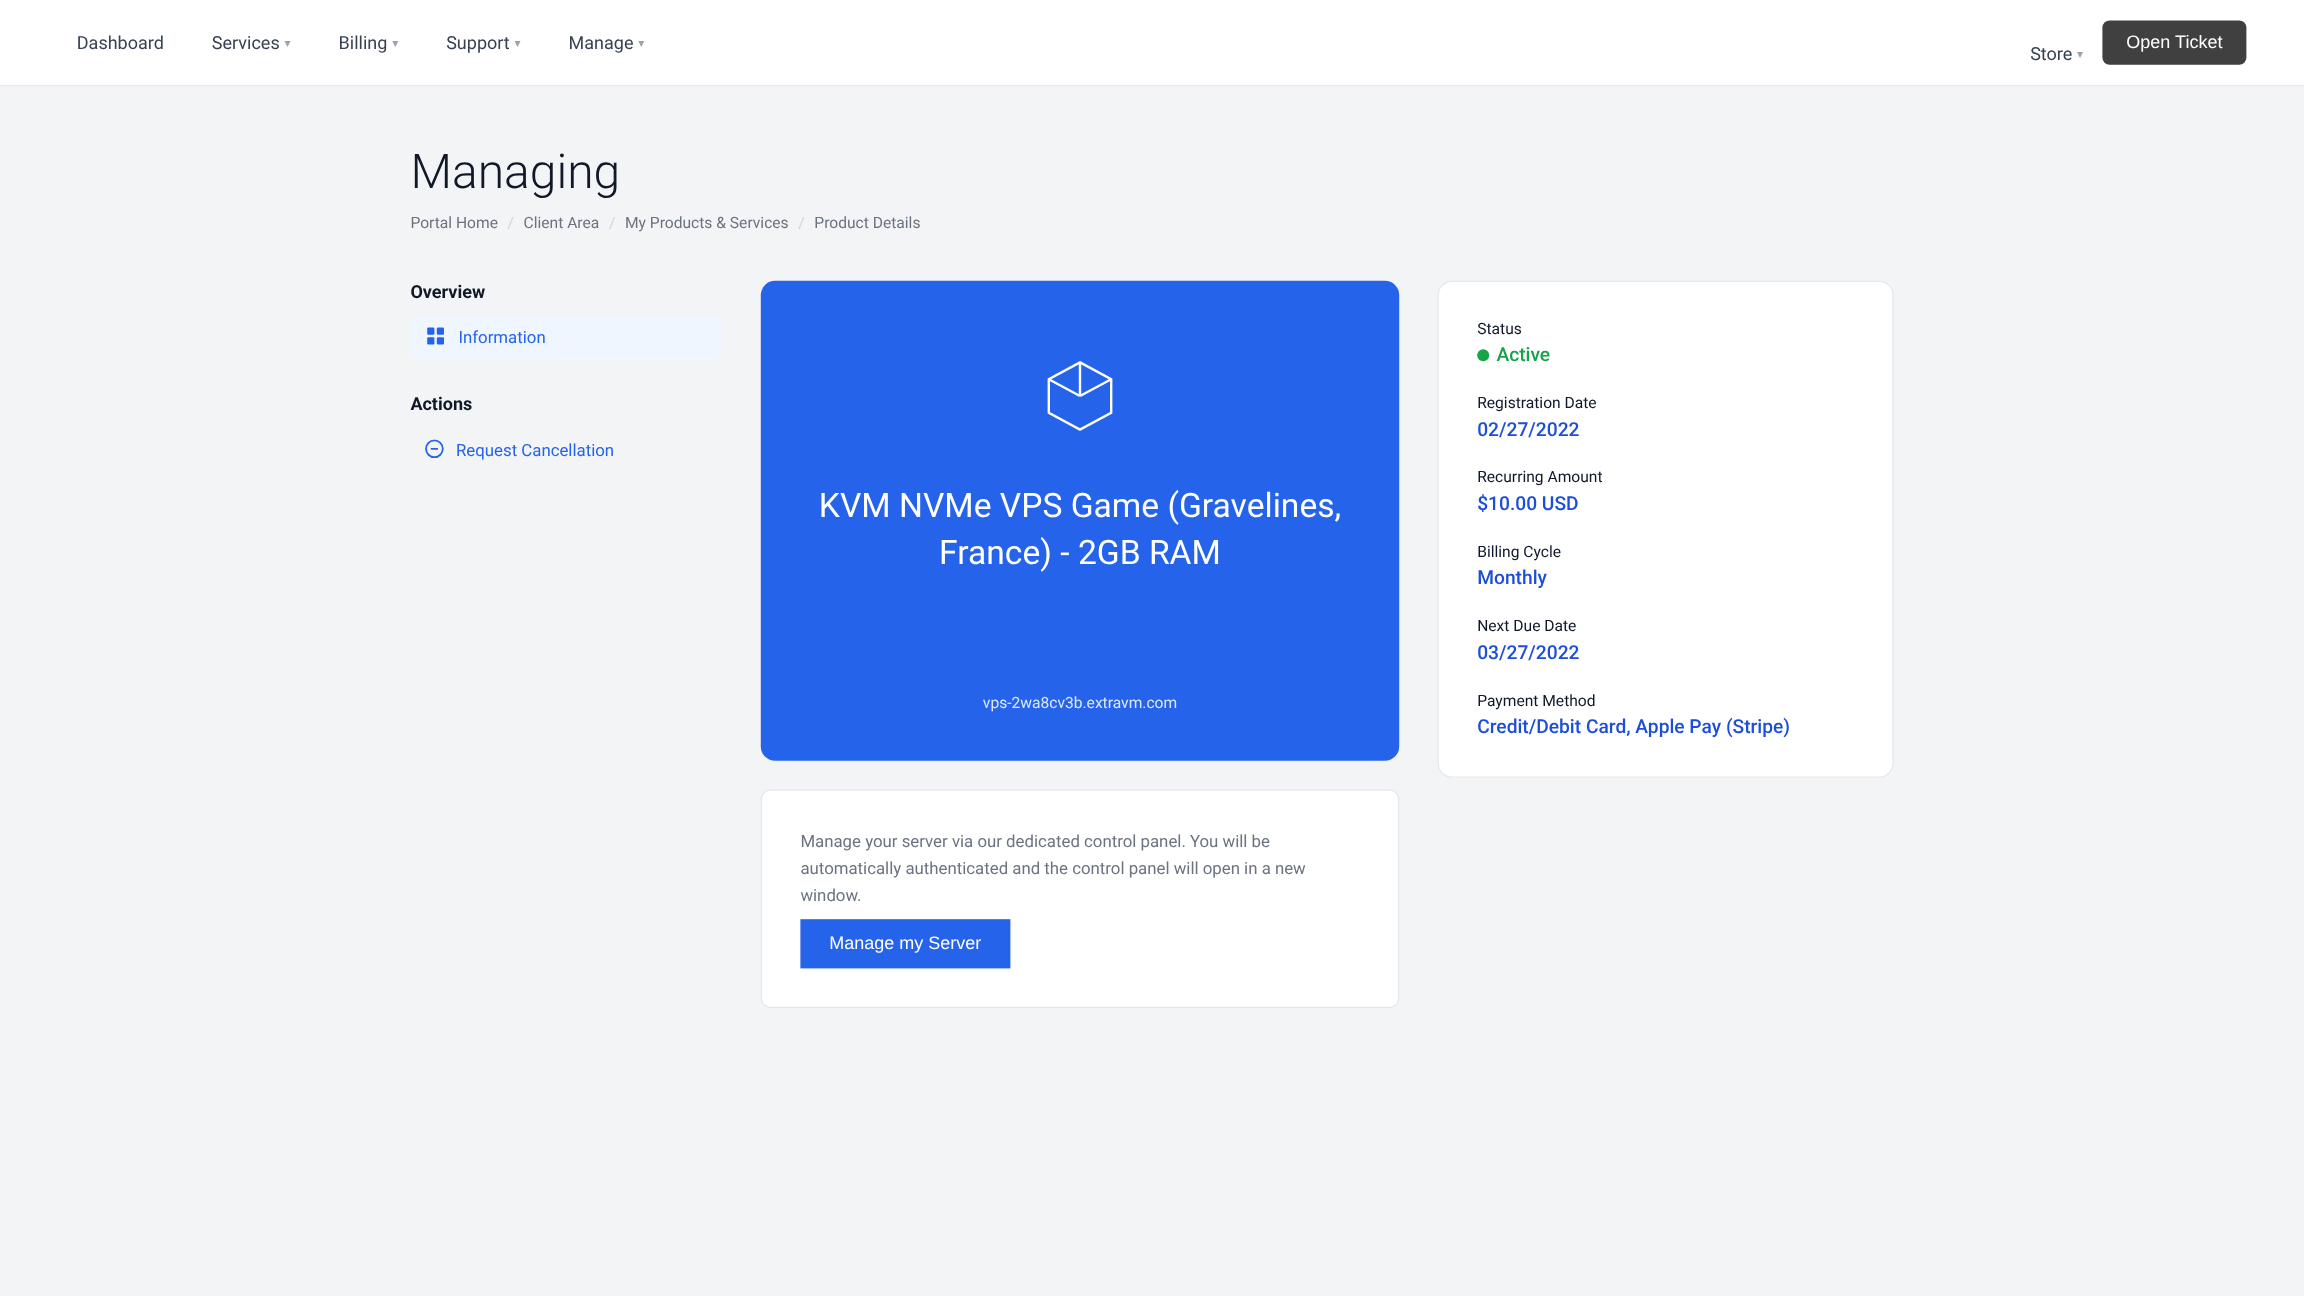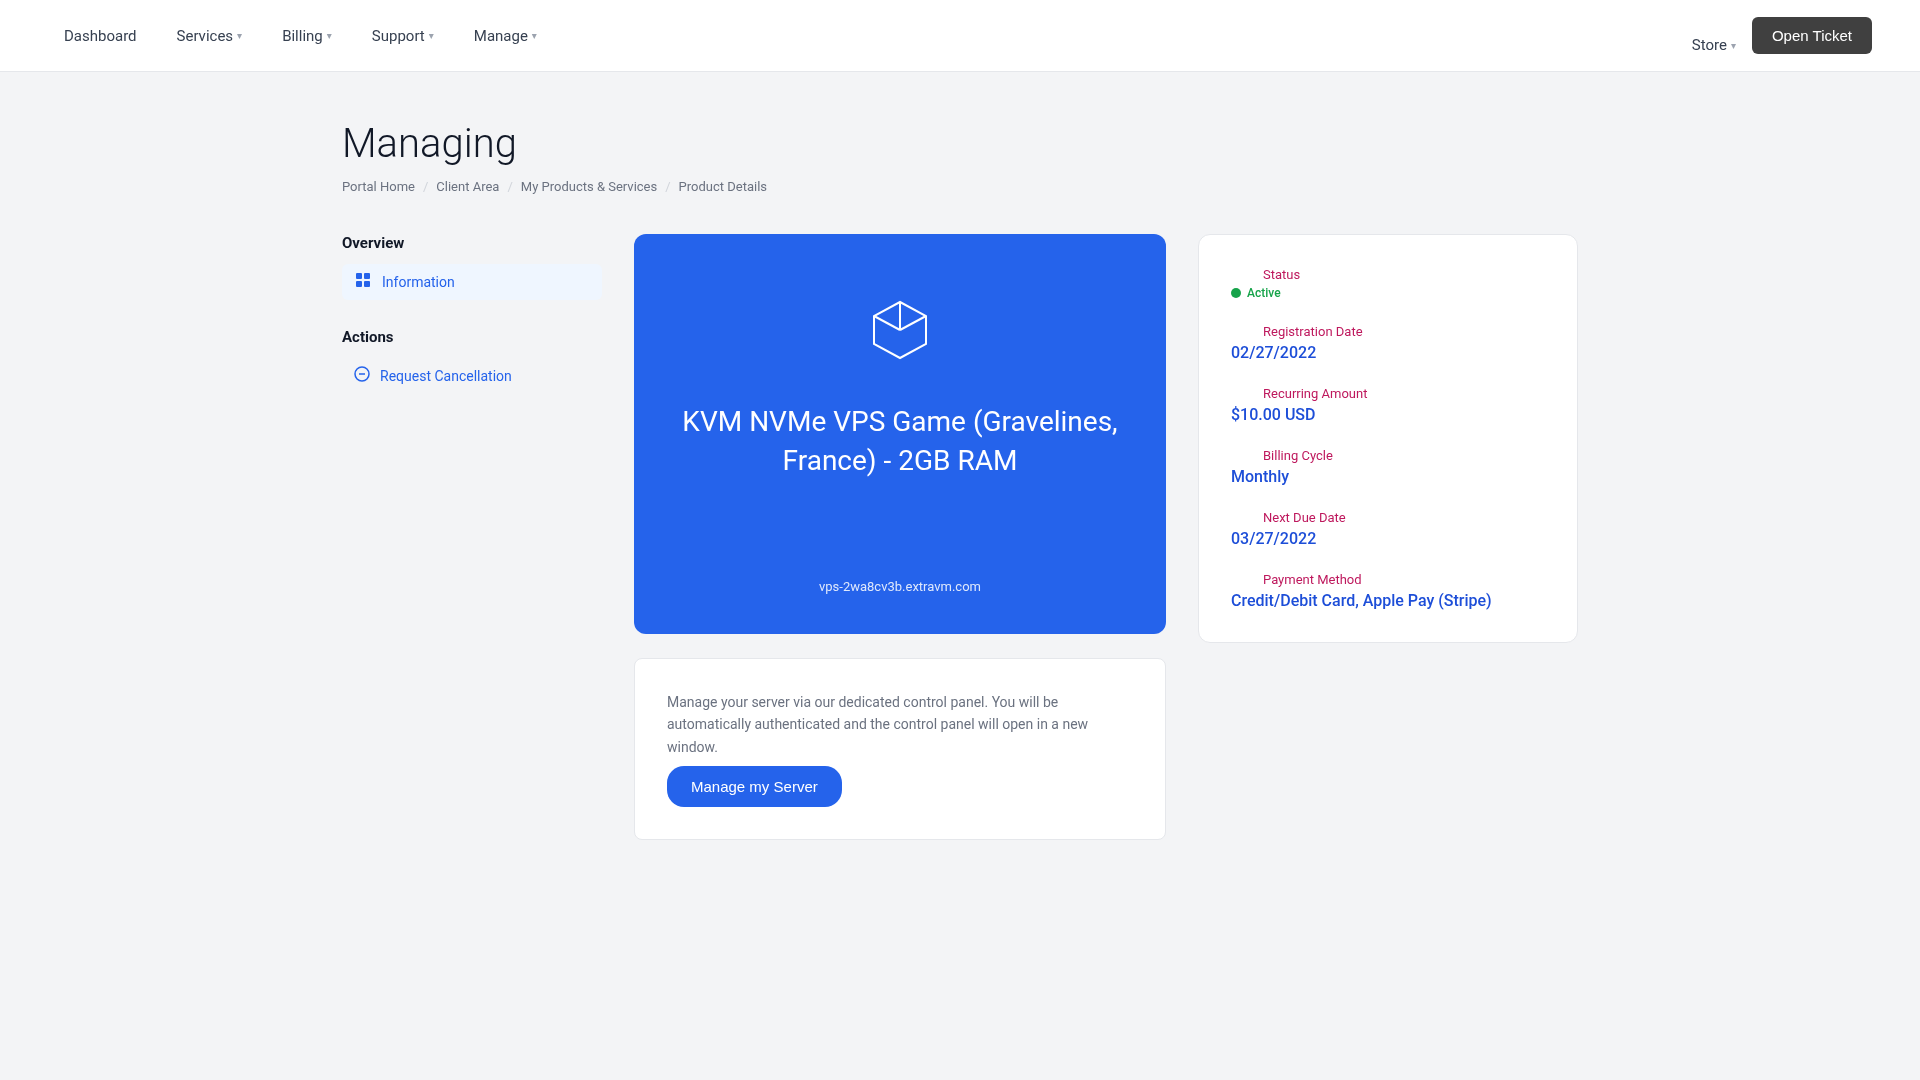--- a/index.html
+++ b/index.html
@@ -195,21 +195,21 @@
     .manage-panel-text {
       font-size: 14px;
       color: #6b7280;
       margin-bottom: 8px;
       line-height: 1.6;
     }
     .btn-manage-server {
       background: #2563eb;
       color: #fff;
       border: none;
-      border-radius: 17px;
+      border-radius: 0;
       padding: 12px 24px;
       font-size: 15px;
       cursor: pointer;
       font-weight: 500;
     }
 
     
     .info-panel {
       background: #fff;
       border-radius: 12px;
@@ -219,34 +219,33 @@
       flex-shrink: 0;
       align-self: flex-start;
     }
 
     .info-row {
       margin-bottom: 24px;
     }
     .info-row:last-child { margin-bottom: 0; }
     .info-label {
       font-size: 13px;
-      color: #be185d;
+      color: #0f172a;
       margin-bottom: 4px;
-      margin-left: 32px;
     }
     .info-value {
       font-size: 16px;
       color: #1d4ed8;
       font-weight: 500;
     }
     .status-active {
       display: flex;
       align-items: center;
       gap: 6px;
-      font-size: 12px;
+      font-size: 16px;
       color: #16a34a;
       font-weight: 500;
     }
     .status-dot {
       width: 10px;
       height: 10px;
       background: #16a34a;
       border-radius: 50%;
       display: inline-block;
     }

